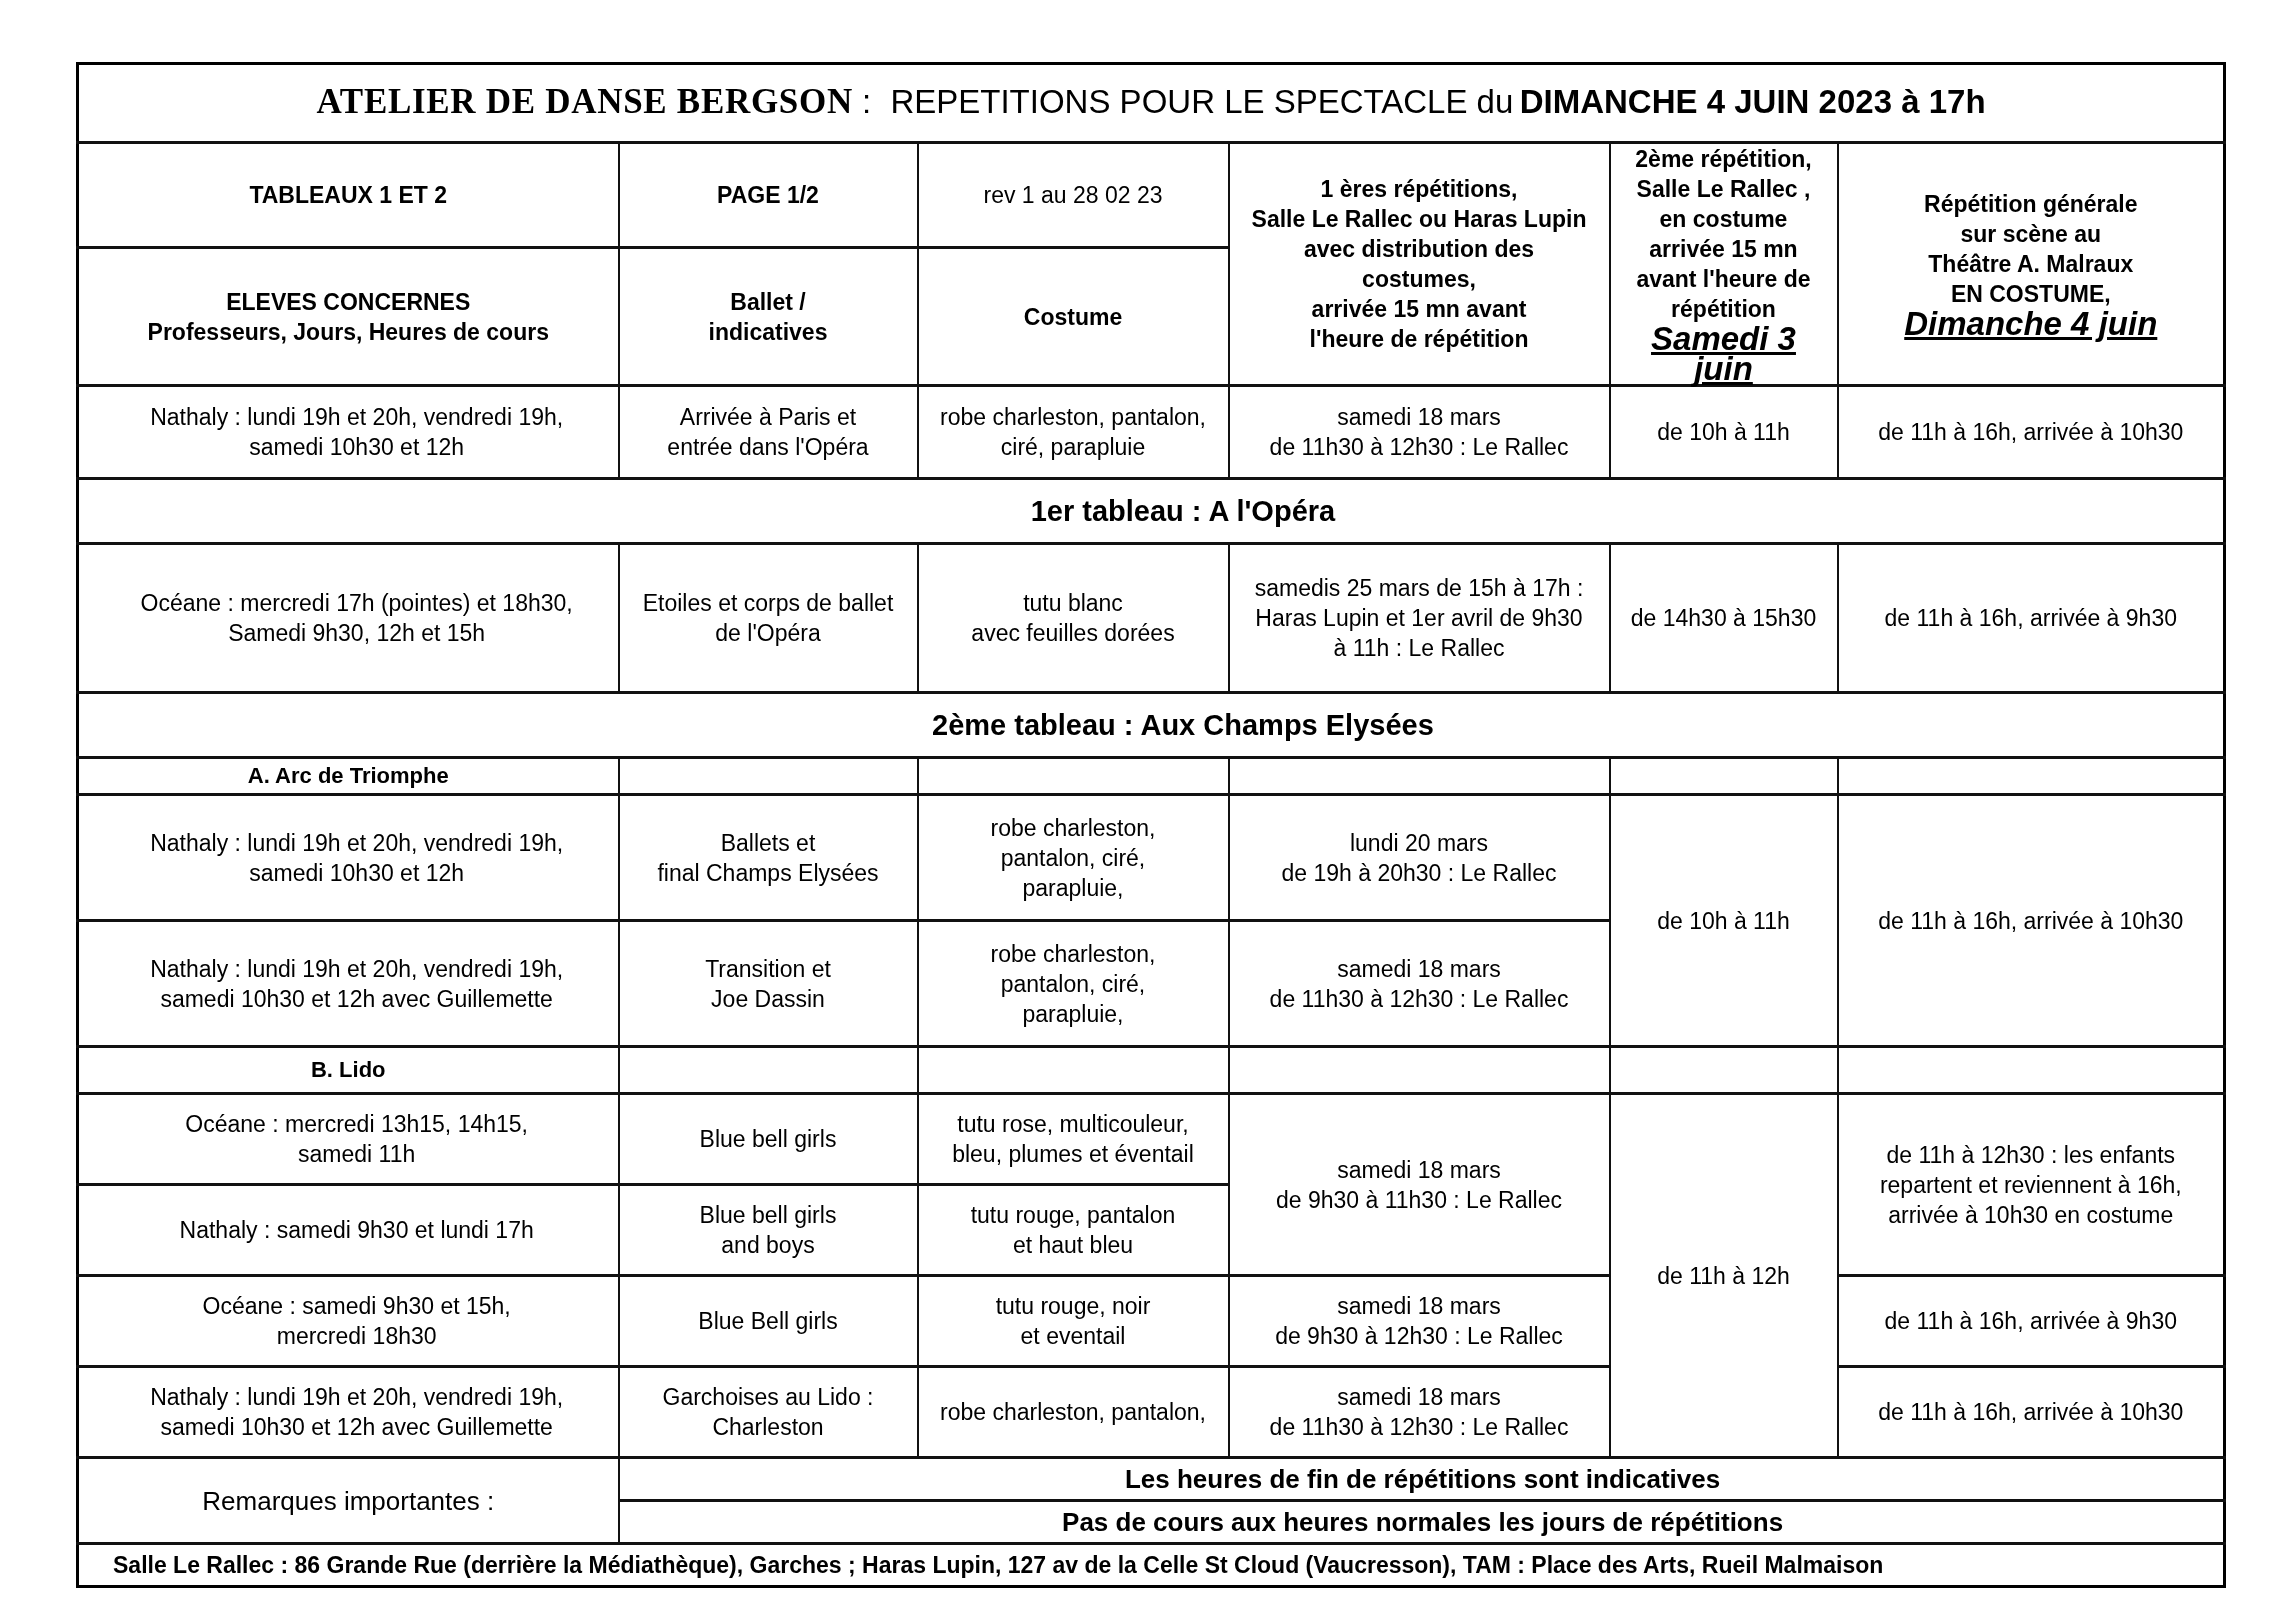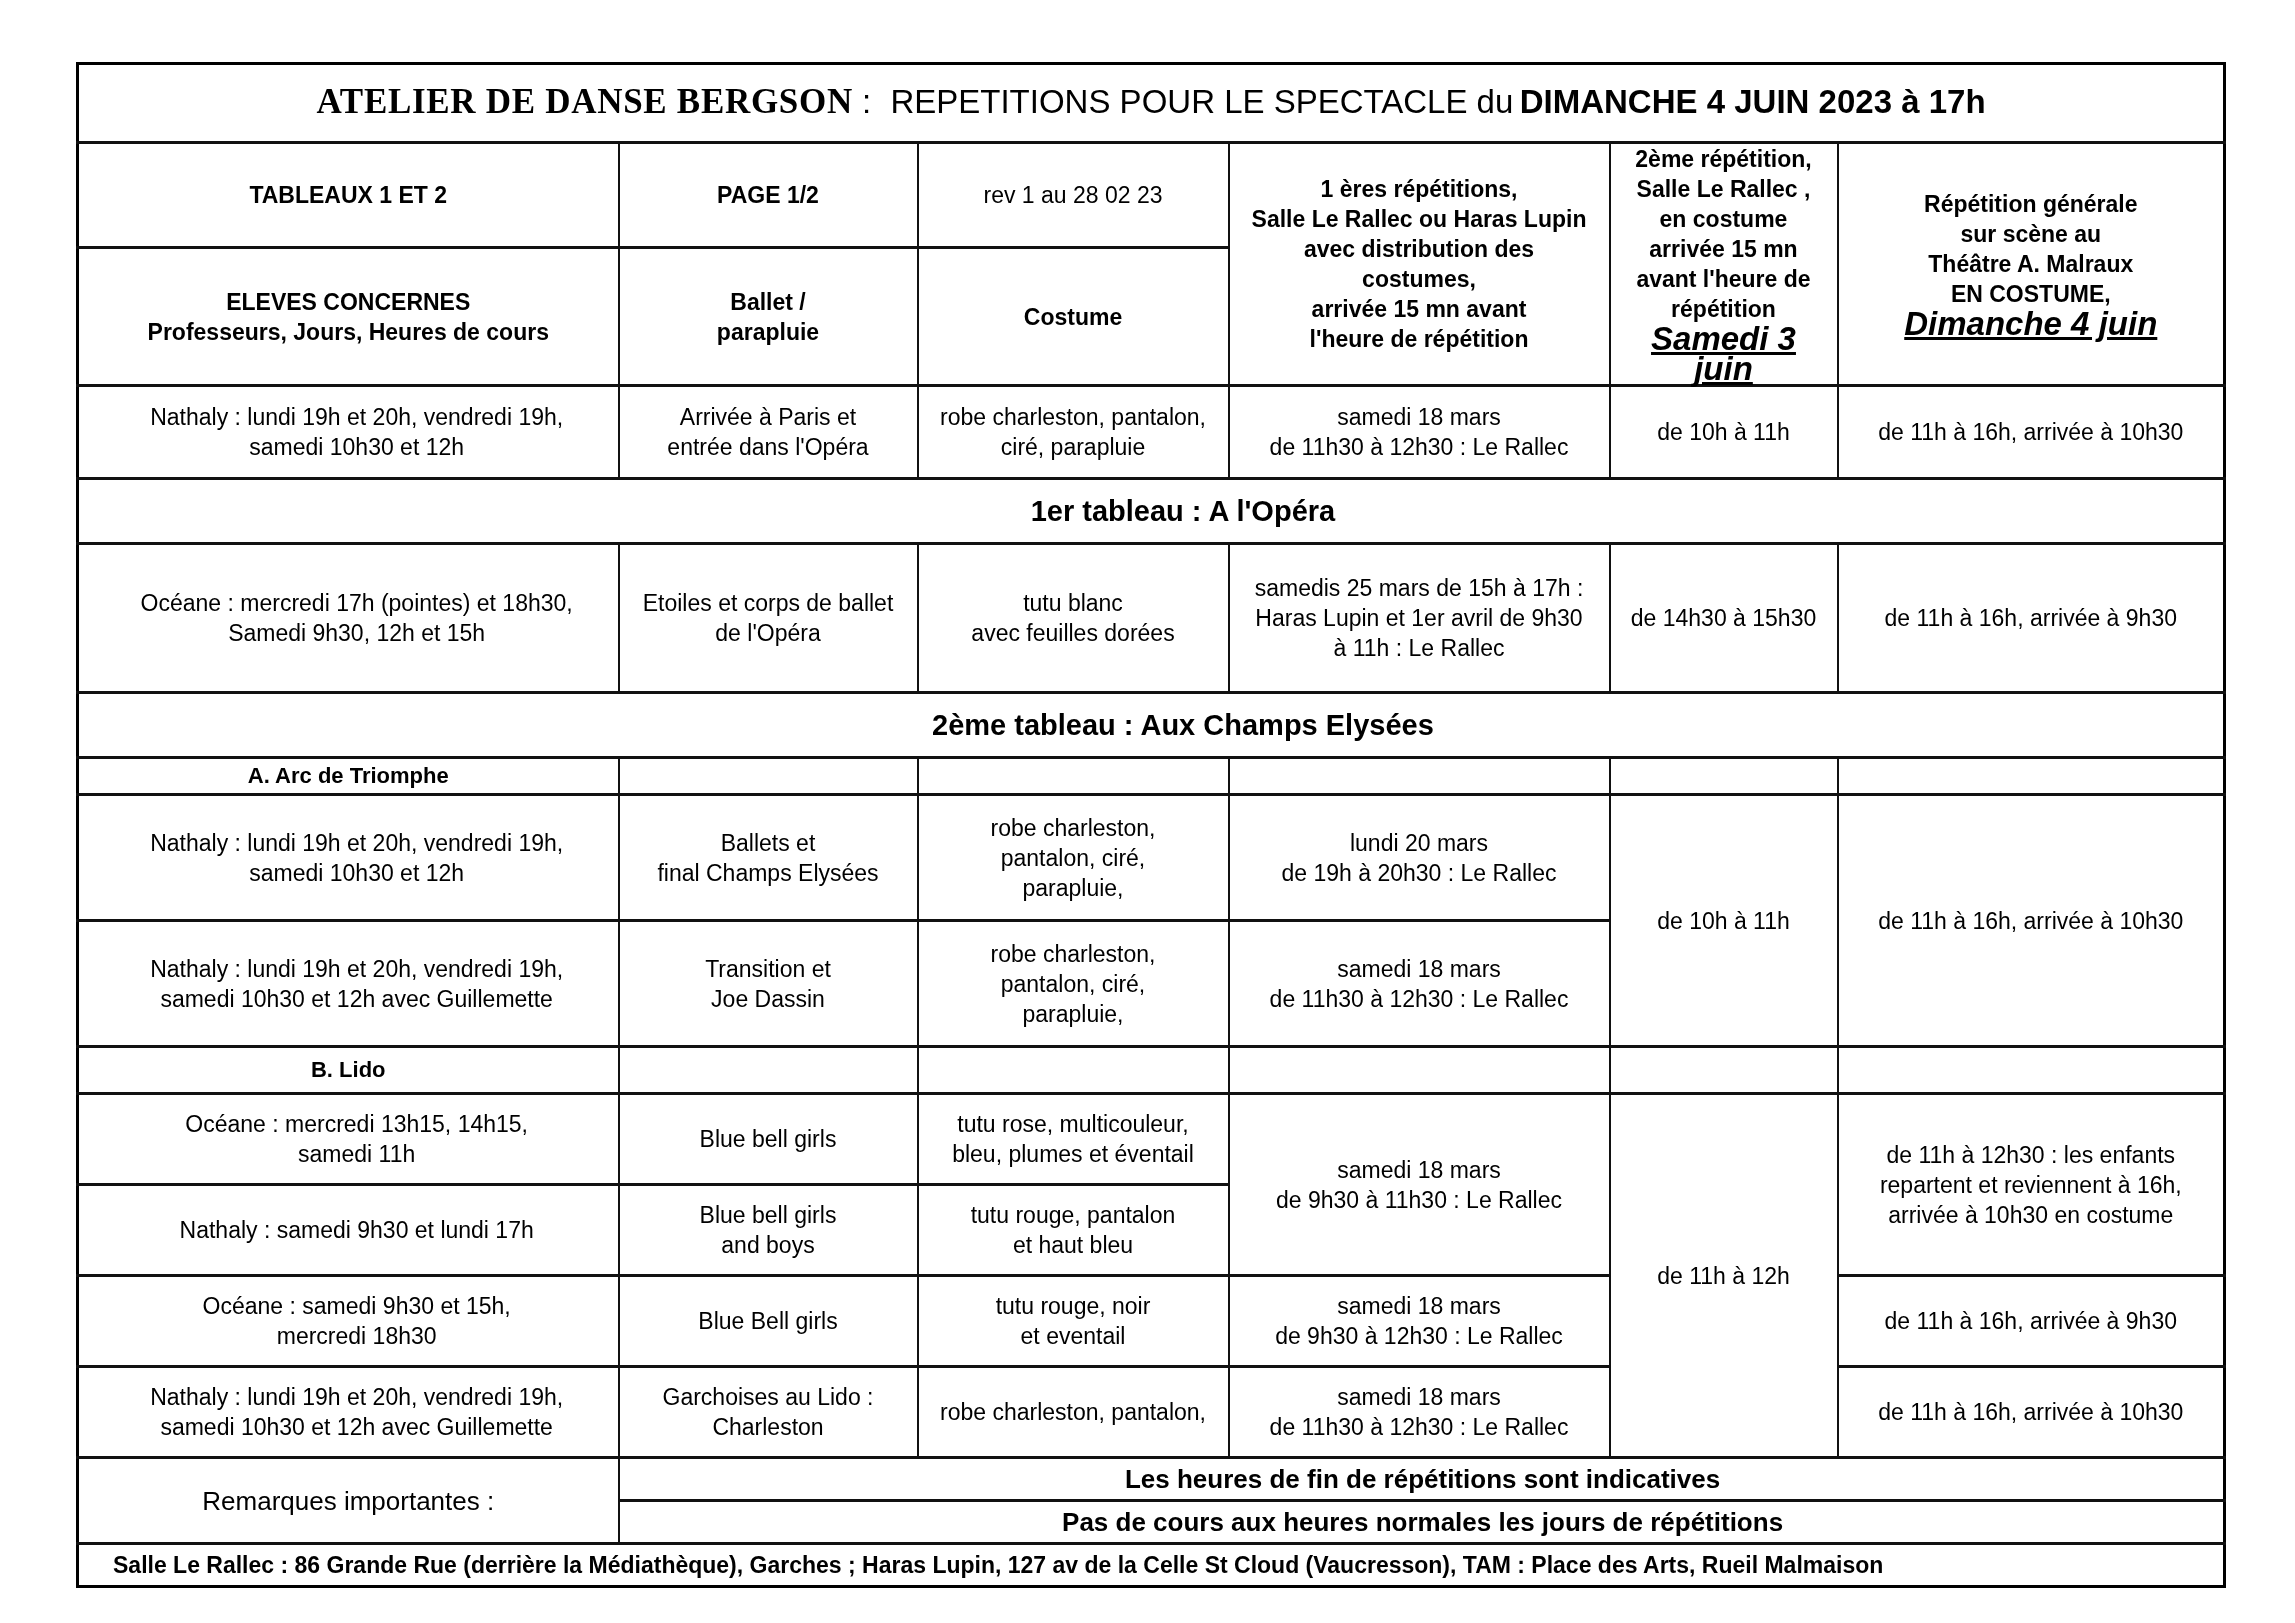--- a/index.html
+++ b/index.html
@@ -75,21 +75,21 @@
     </td>
   </tr>
 
   <tr class="thick-top" style="height:135px">
     <td class="hdr-bold">
       <span class="line">ELEVES CONCERNES</span>
       <span class="line">Professeurs, Jours, Heures de cours</span>
     </td>
     <td class="hdr-bold">
       <span class="line">Ballet /</span>
-      <span class="line">parapluie</span>
+      <span class="line">indicatives</span>
     </td>
     <td class="hdr-bold">Costume</td>
   </tr>
 
   <tr class="thick-top" style="height:93px">
     <td class="left">
       <span class="line">Nathaly : lundi 19h et 20h, vendredi 19h,</span>
       <span class="line">samedi 10h30 et 12h</span>
     </td>
     <td>

